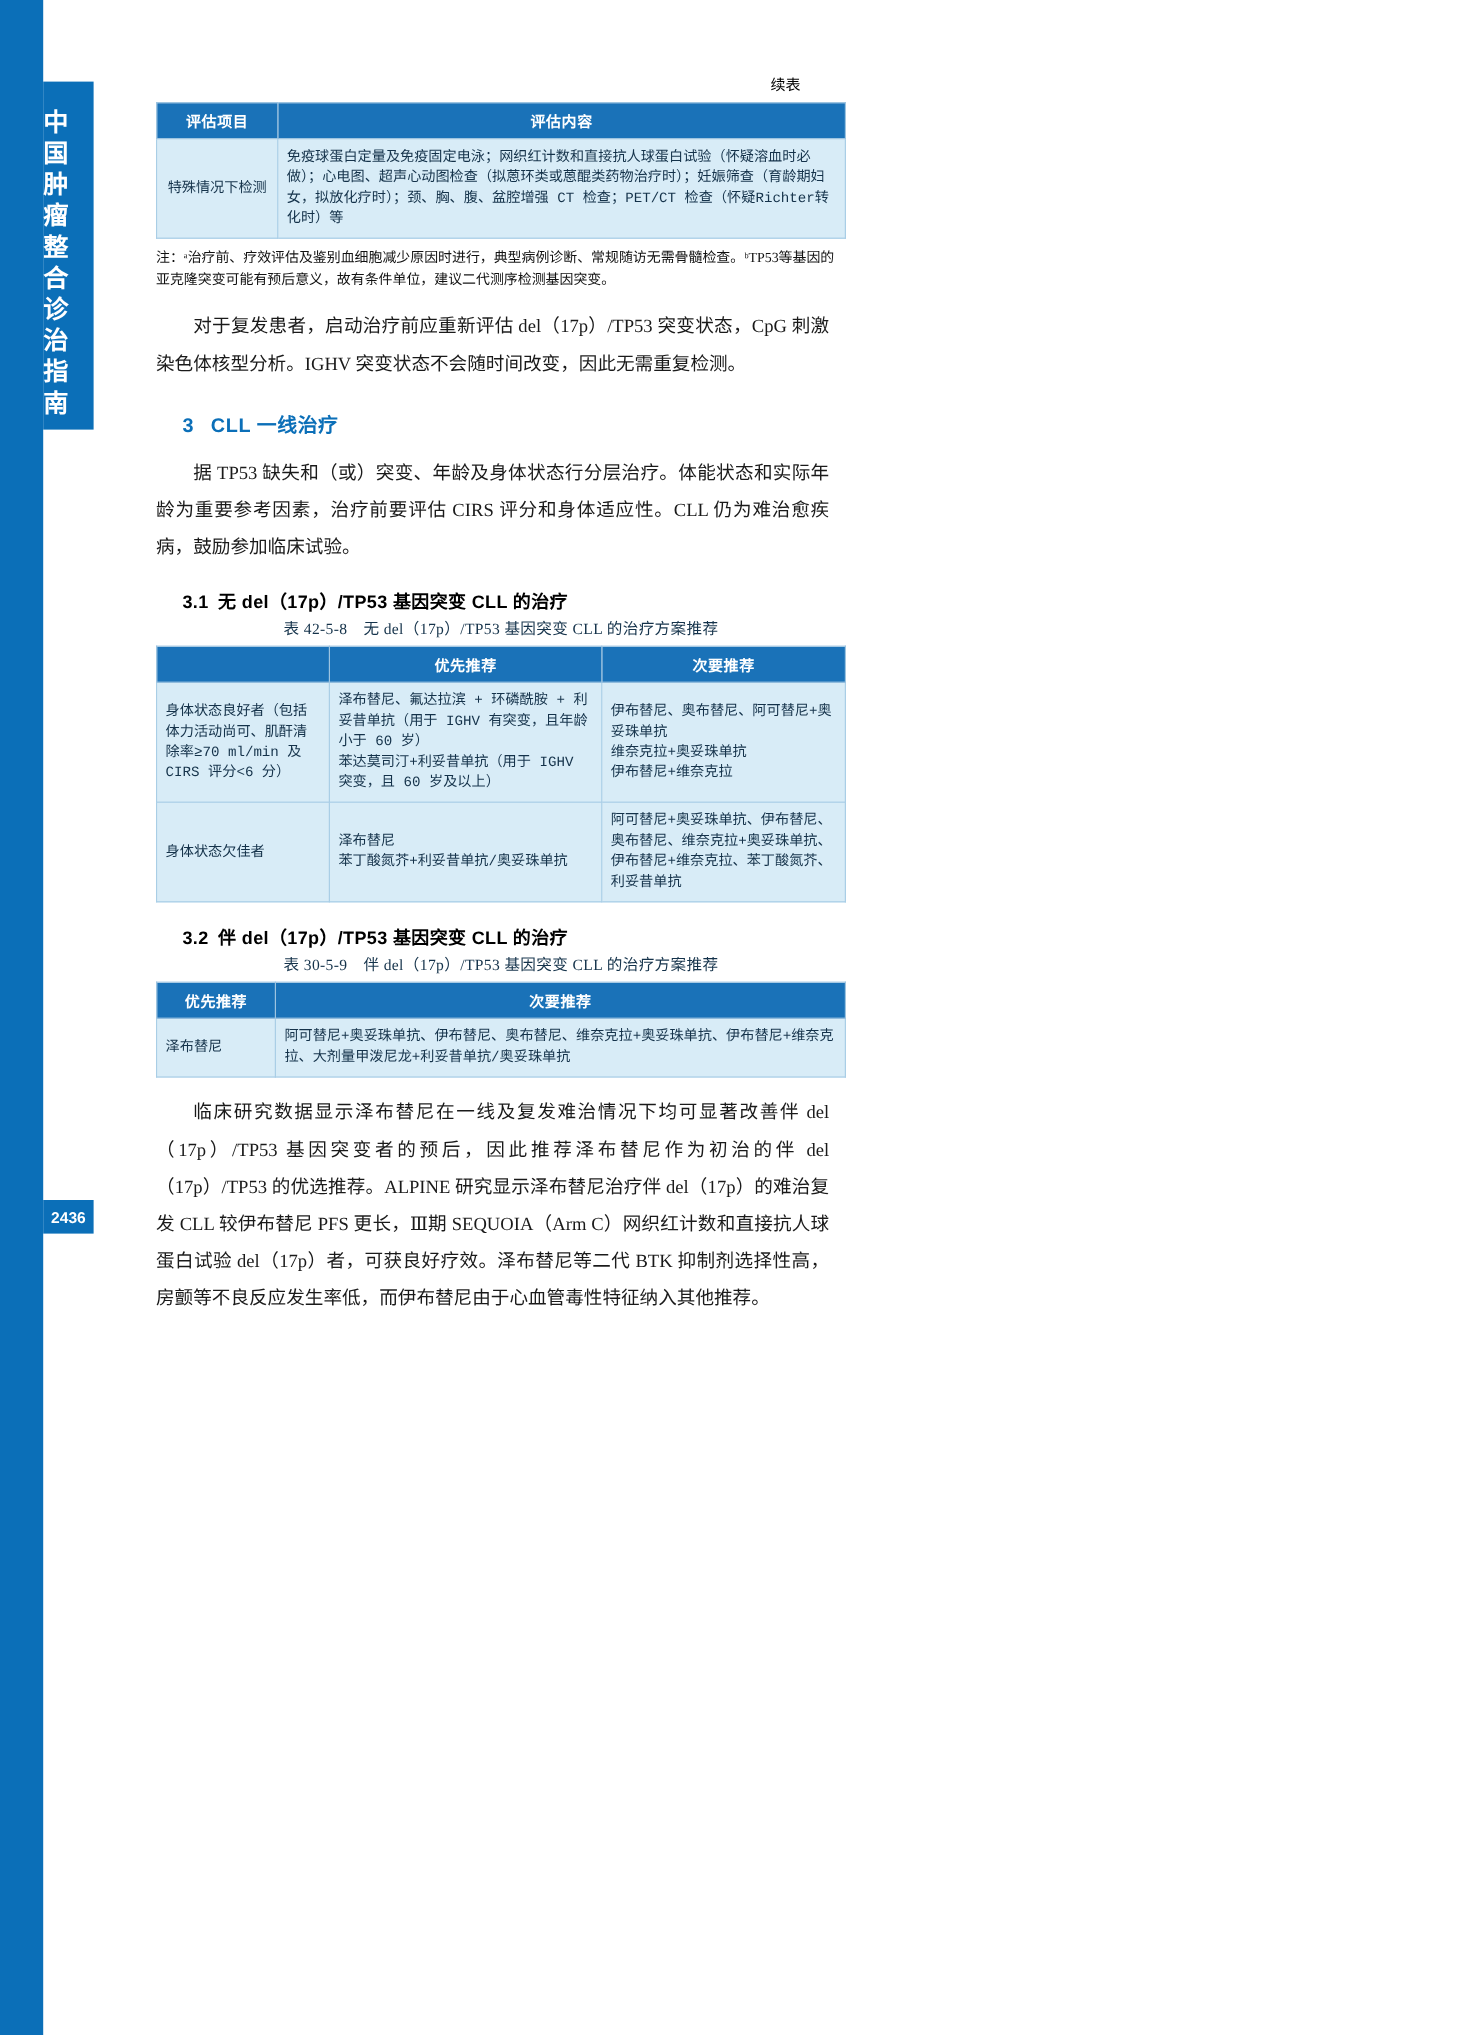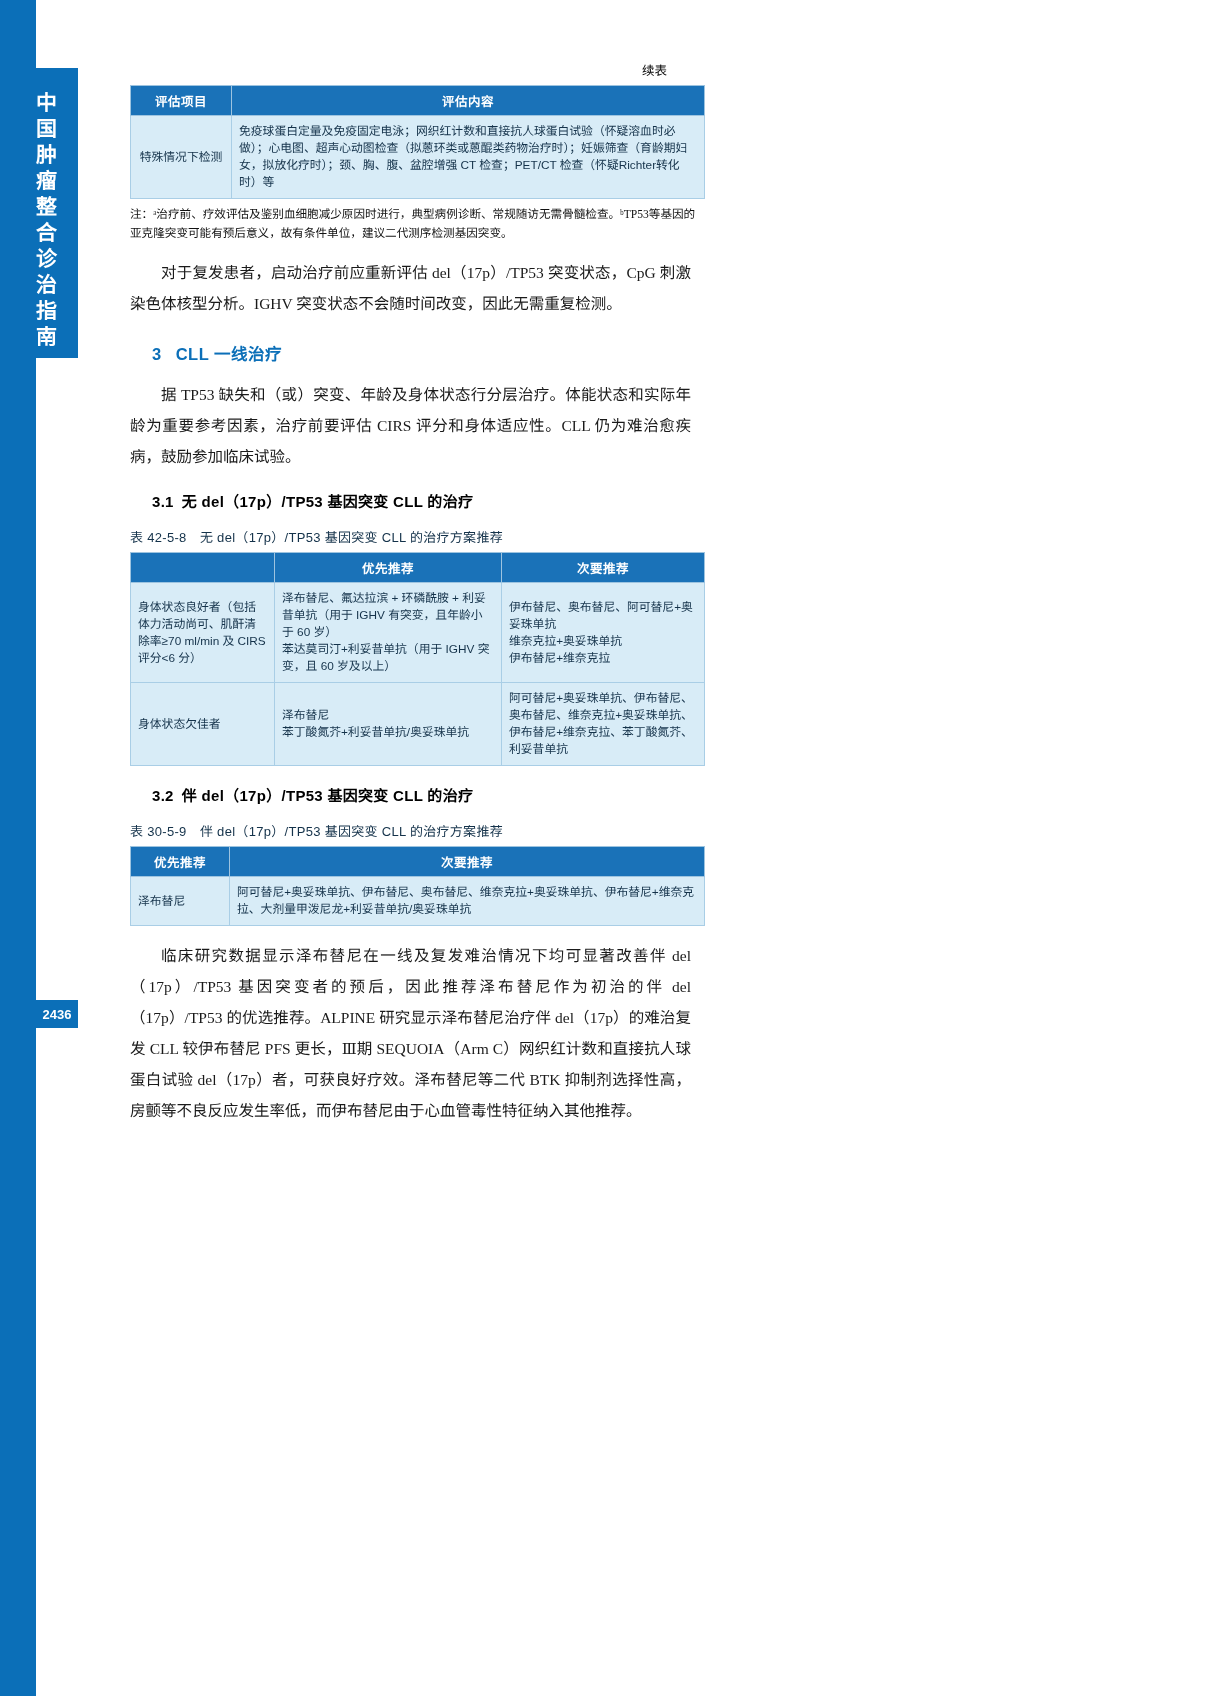--- a/index.html
+++ b/index.html
@@ -76,21 +76,21 @@
     font-size: 12.5px;
     color: #000;
     margin-bottom: 6px;
     padding-right: 38px;
   }
 
   
   table {
     border-collapse: collapse;
     width: 100%;
-    font-family: Liberation Sans, sans-serif;
+    font-family: Liberation Mono, monospace;
   }
   table.tbl {
     border-top: 1.6px solid #0b6fb8;
     border-bottom: 1.6px solid #0b6fb8;
   }
   table.tbl th {
     background: #1a72b8;
     color: #ffffff;
     font-size: 12.5px;
     font-weight: 600;
@@ -137,24 +137,25 @@
   h3.sub {
     font-family: "Liberation Sans", "DejaVu Sans", sans-serif;
     color: #000000;
     font-size: 15px;
     font-weight: 700;
     margin: 18px 0 2px 22px;
     letter-spacing: 0.3px;
   }
   h3.sub .num { margin-right: 8px; }
   .tbl-caption {
-    font-family: Liberation Sans, sans-serif;
+    font-family: Liberation Serif, serif;
     font-size: 13px;
     color: #14324a;
-    margin: 16px 0 6px 0;
+    text-align: center;
+    margin: 2px 0 6px 0;
     letter-spacing: 0.3px;
   }
   .tbl-wrap { margin-top: 2px; }
 </style>
 </head>
 <body>
 
 <div class="side-bar"></div>
 <div class="side-tab">
   <span>中国肿瘤整合诊治指南</span>

